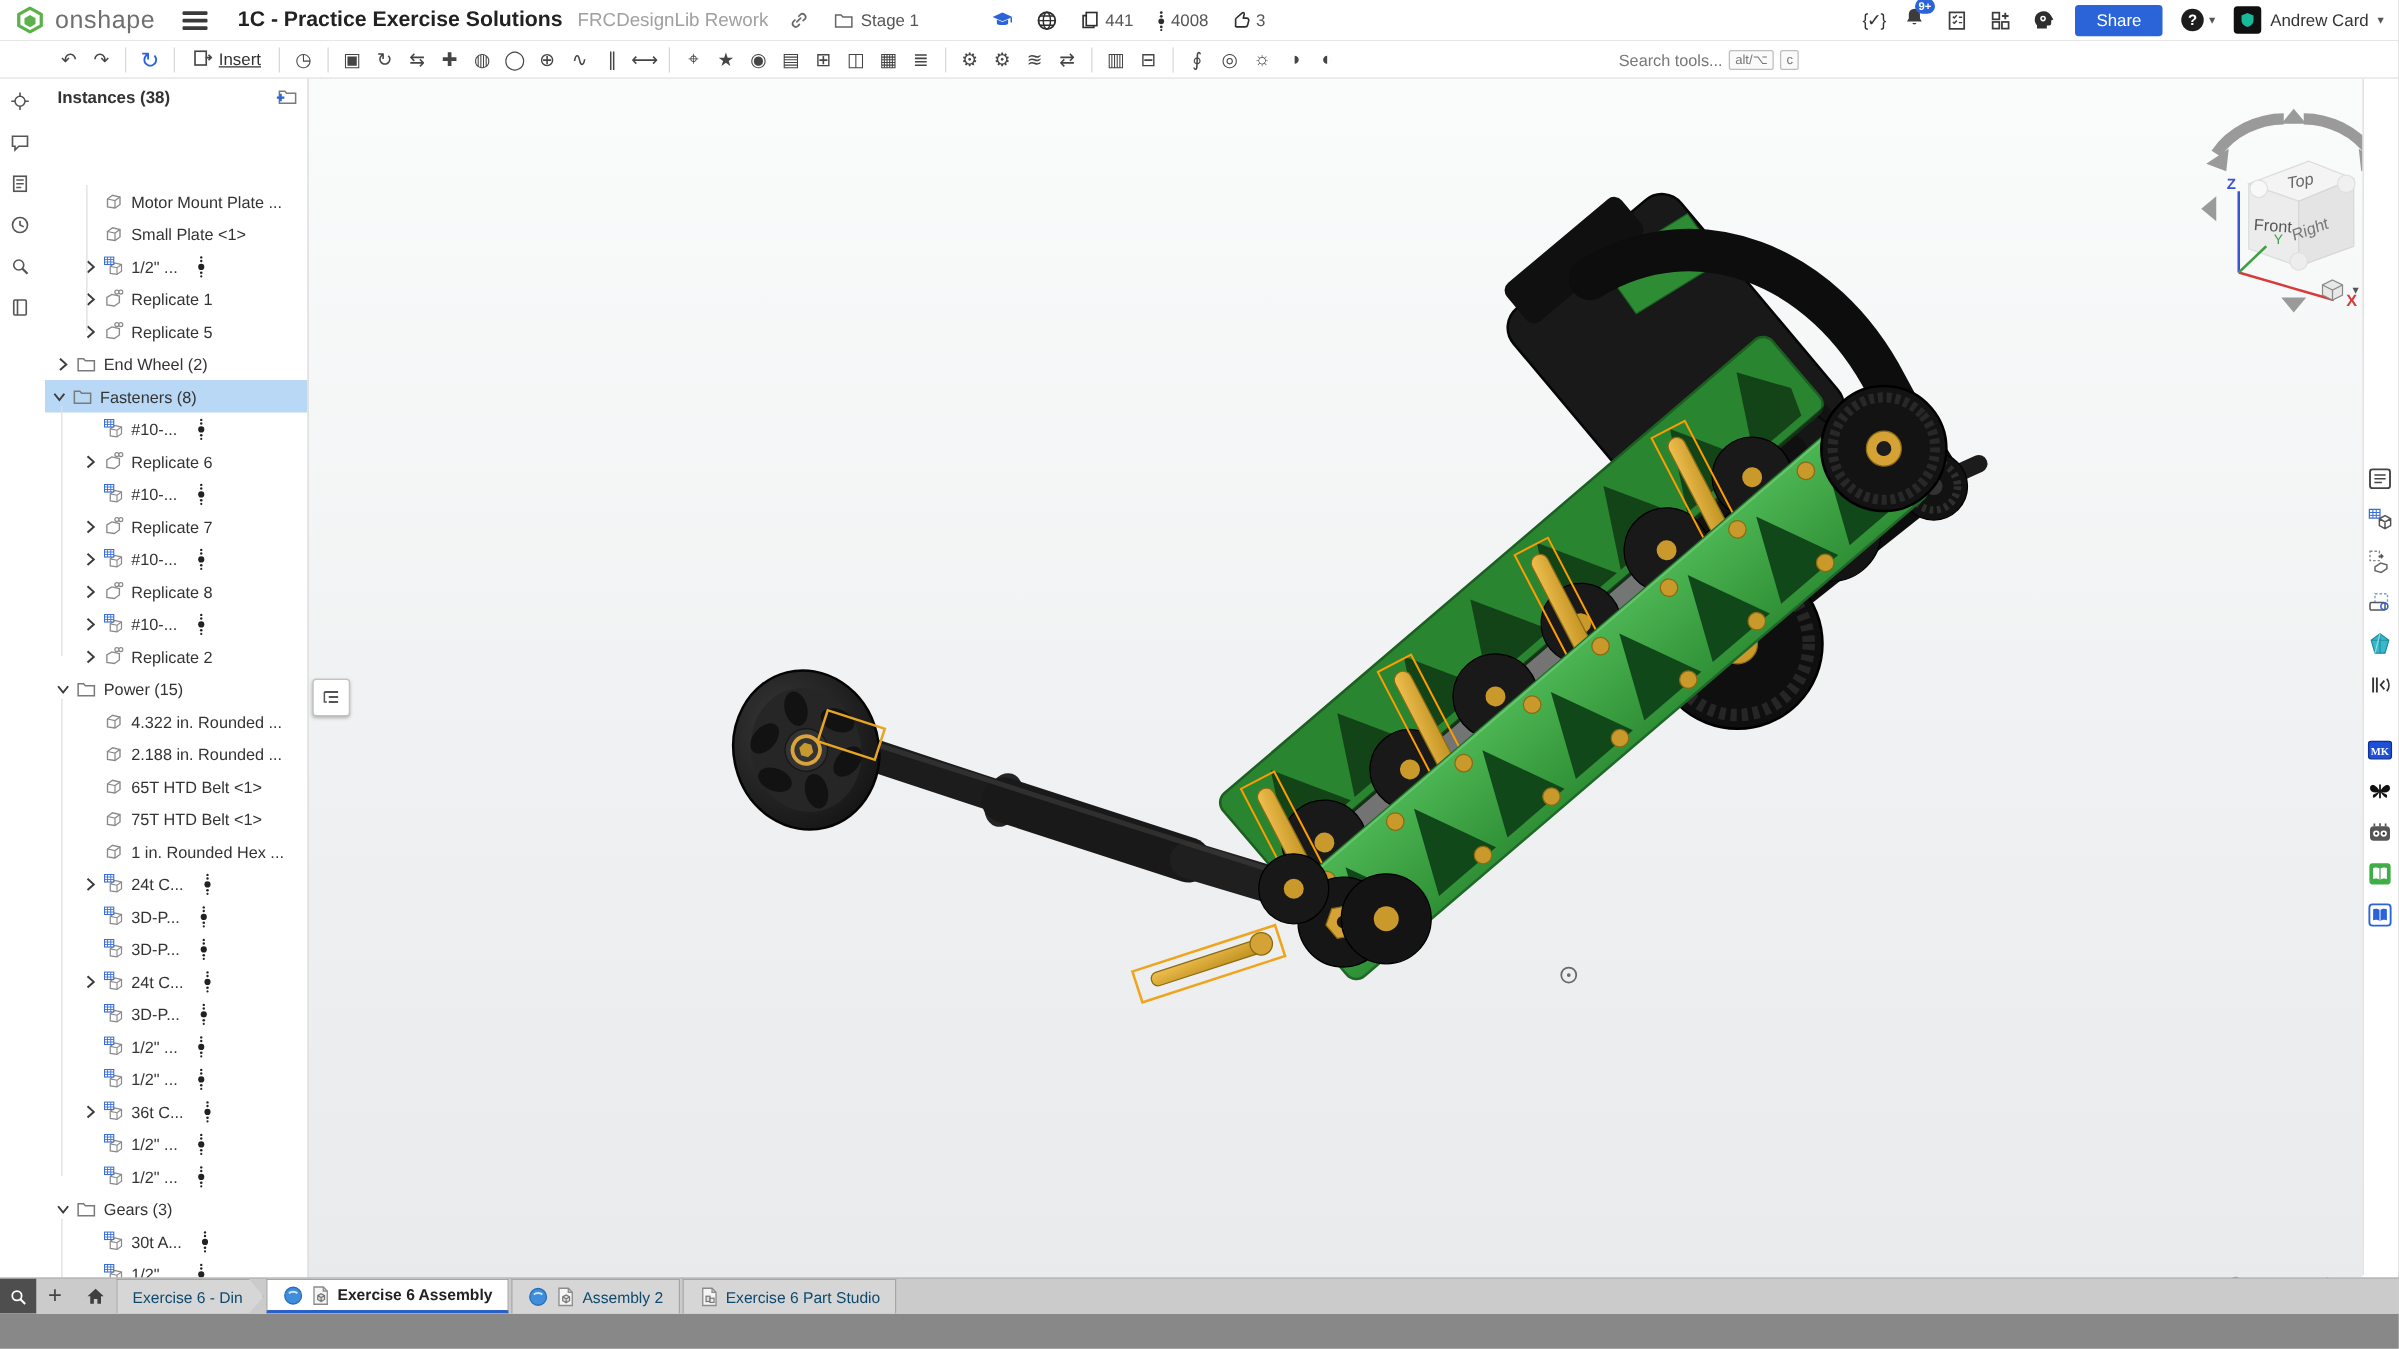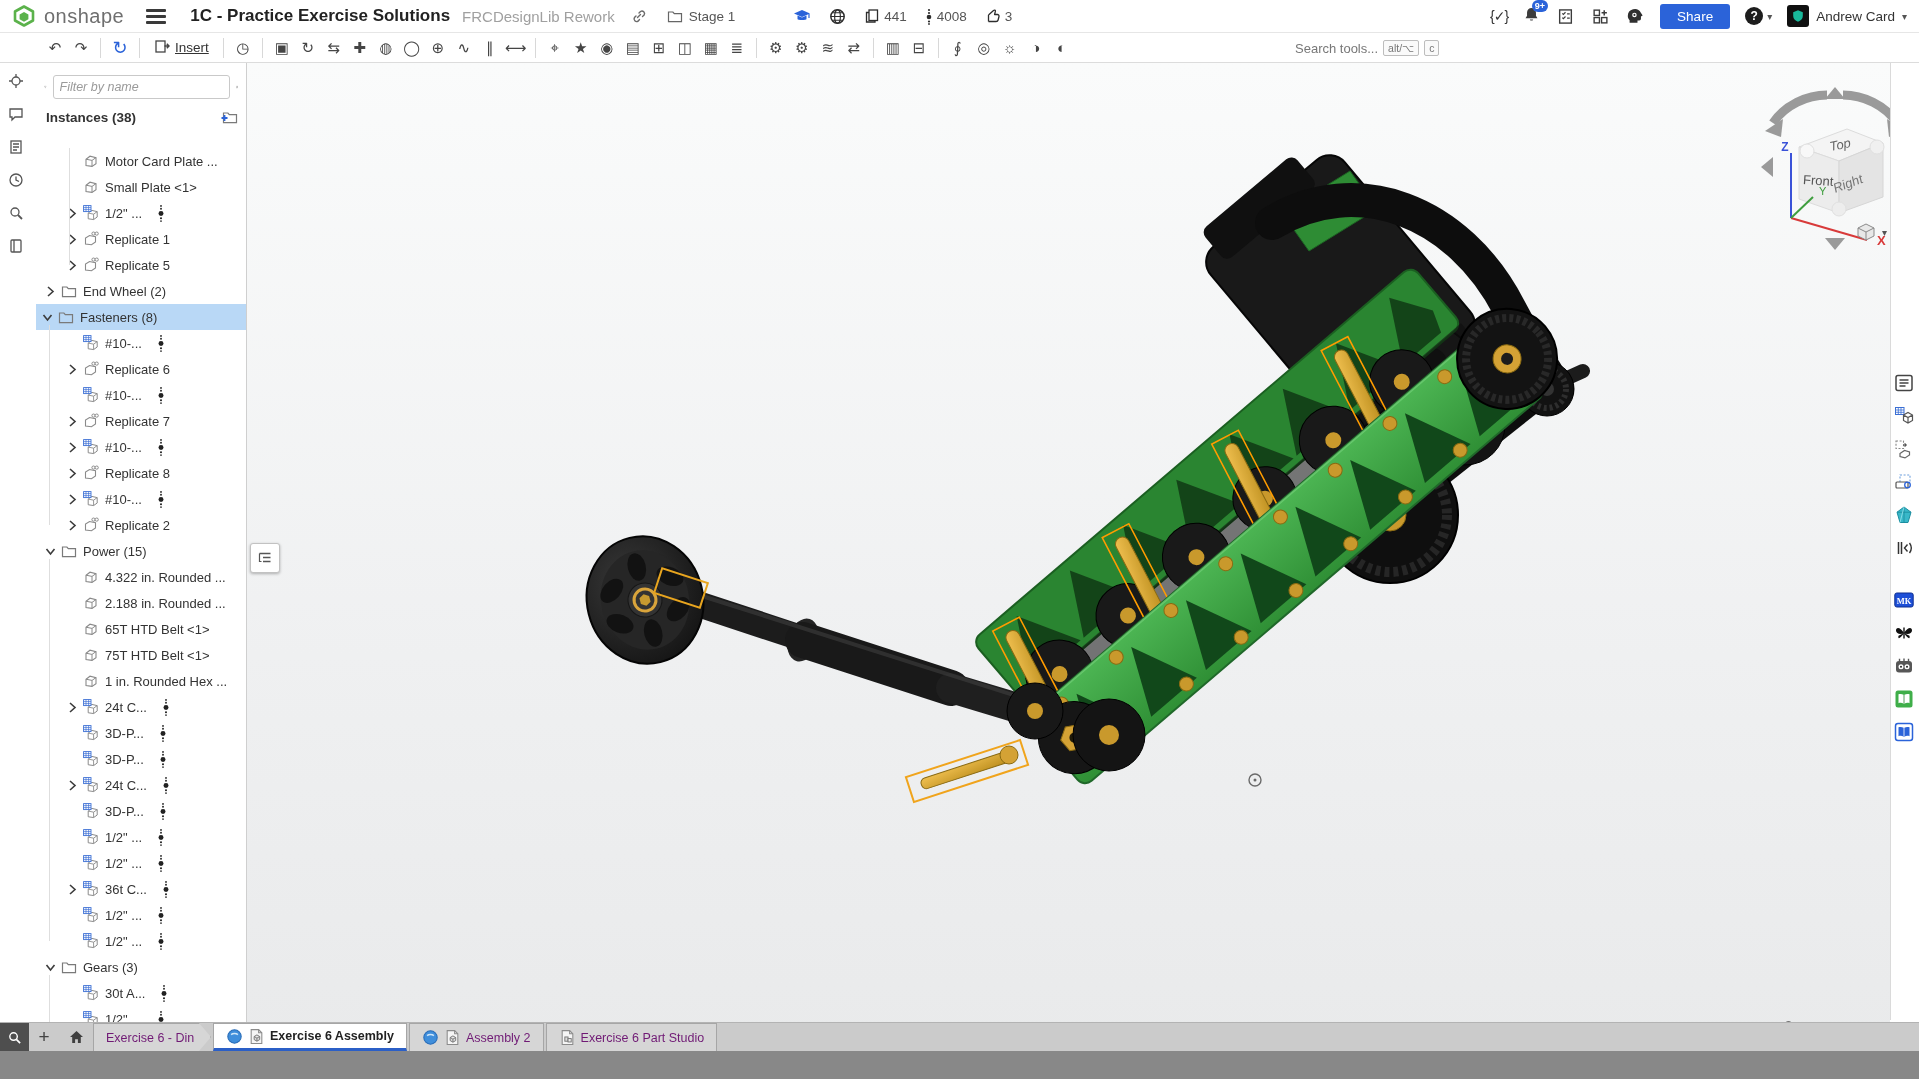--- a/index.html
+++ b/index.html
@@ -79,21 +79,21 @@
         padding-top:310px;box-sizing:border-box;gap:11px;}
   .dock-ic{width:22px;height:22px;cursor:pointer;}
   .dock-gap{height:8px;flex:none;}
   
   #tabbar{position:absolute;left:0;bottom:0;width:100%;height:29px;background:#cbcbcb;
           border-top:1px solid #b3b3b3;display:flex;align-items:stretch;box-sizing:border-box;}
   .tab-search{width:29px;background:#4e4e4e;display:flex;align-items:center;justify-content:center;cursor:pointer;}
   .tab-plus{width:30px;display:flex;align-items:center;justify-content:center;font-size:19px;color:#444;cursor:pointer;}
   .tab-home{width:34px;display:flex;align-items:center;justify-content:center;cursor:pointer;}
   .tab{display:flex;align-items:center;gap:5px;padding:0 12px;margin-right:2px;background:#d6d6d6;
-       border:1px solid #a6a6a6;border-bottom:none;font-size:12.5px;color:#701a75;cursor:pointer;
+       border:1px solid #a6a6a6;border-bottom:none;font-size:12.5px;color:#0c4a6e;cursor:pointer;
        white-space:nowrap;box-sizing:border-box;}
   .tab.active{background:#fff;border-bottom:3px solid #2b5fc7;font-weight:bold;color:#222;}
   .tab.clipped{max-width:118px;overflow:hidden;clip-path:polygon(0 0,calc(100% - 12px) 0,100% 50%,calc(100% - 12px) 100%,0 100%);padding-right:20px;}
   .tab .ic{display:inline-flex;width:17px;height:17px;flex:none;}
 </style>
 </head>
 <body>
 
 <div id="app">
 
@@ -288,46 +288,37 @@
           <circle cx="7" cy="7" r="4" stroke="#555" stroke-width="1.3" fill="none"></circle>
           <path d="M10 10 L14 14" stroke="#555" stroke-width="1.8"></path>
         </svg></div>
       <div class="lsi"><svg width="16" height="16" viewBox="0 0 16 16">
           <rect x="3" y="2" width="10" height="12" rx="1" stroke="#555" stroke-width="1.3" fill="none"></rect>
           <path d="M6 2 v12" stroke="#555" stroke-width="1.3" fill="none"></path>
         </svg></div>
     </div>
 
   <aside id="panel">
-    <div class="filter-row">
-      <svg width="16" height="16" viewBox="0 0 16 16">
-        <path d="M2 3 h12 L9.6 8.3 V13.4 L6.4 11.8 V8.3 Z" fill="none" stroke="#555" stroke-width="1.3" stroke-linejoin="round"></path>
-      </svg>
-      <input class="filter-input" placeholder="Filter by name" style="">
-      <svg width="16" height="16" viewBox="0 0 16 16">
-        <path d="M2 3.5 h12 M2 7 h12 M2 10.5 h12 M2 14 h7" stroke="#444" stroke-width="1.5"></path>
-      </svg>
-    </div>
     <div class="inst-row">
       <span class="inst-title">Instances (38)</span>
       <svg width="18" height="16" viewBox="0 0 18 16">
         <path d="M3.5 4 h4.4 l1.4 1.6 h7.2 v8 h-13 Z" fill="none" stroke="#7a7a7a" stroke-width="1.2"></path>
         <path d="M4.5 6 v6 M1.5 9 h6" stroke="#2b63d9" stroke-width="1.8"></path>
       </svg>
     </div>
     <div id="tree">
         <div class="trow" style="padding-left: 27px;">
           <span class="chev"></span>
           <span class="ticon">
             <svg width="16" height="16" viewBox="0 0 16 16">
               <path d="M3 12.5 V6.2 L7 3.2 L13 4.6 V10.6 L9 13.4 Z" fill="#fff" stroke="#8a8a8a" stroke-width="1.1"></path>
               <path d="M3 6.2 L9 7.4 L13 4.6 M9 7.4 V13.4" stroke="#8a8a8a" stroke-width="1" fill="none"></path>
             </svg>
           </span>
-          <span class="tlabel">Motor Card Plate ...</span>
+          <span class="tlabel">Motor Mount Plate ...</span>
         </div>
         <div class="trow" style="padding-left: 27px;">
           <span class="chev"></span>
           <span class="ticon">
             <svg width="16" height="16" viewBox="0 0 16 16">
               <path d="M3 12.5 V6.2 L7 3.2 L13 4.6 V10.6 L9 13.4 Z" fill="#fff" stroke="#8a8a8a" stroke-width="1.1"></path>
               <path d="M3 6.2 L9 7.4 L13 4.6 M9 7.4 V13.4" stroke="#8a8a8a" stroke-width="1" fill="none"></path>
             </svg>
           </span>
           <span class="tlabel">Small Plate &lt;1&gt;</span>

